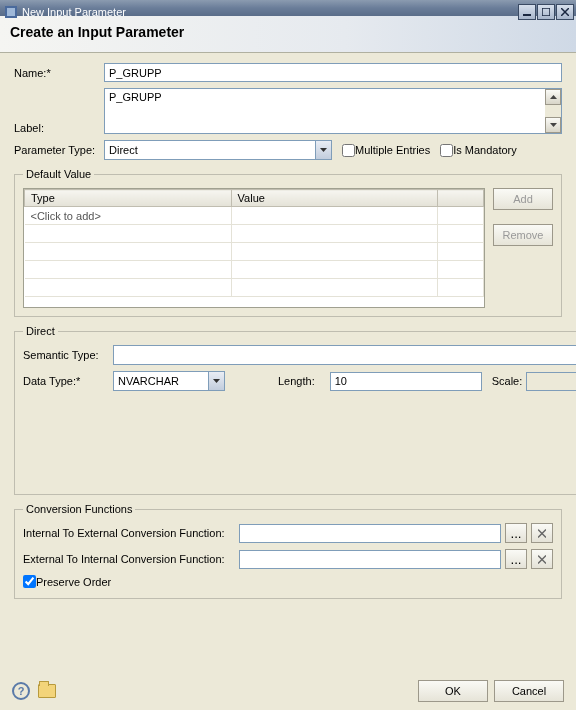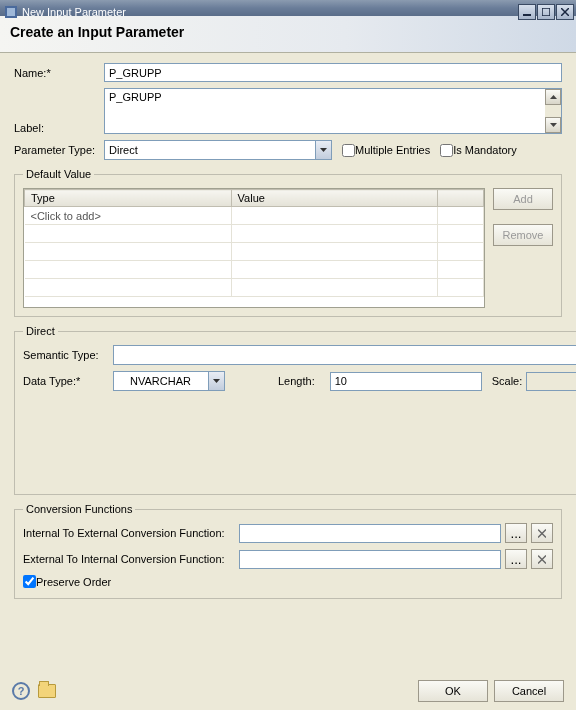--- a/index.html
+++ b/index.html
@@ -318,21 +318,21 @@
     <legend>Direct</legend>
     <div class="row">
       <span class="lbl">Semantic Type:</span>
       <div class="select-wrap" style="flex:1;">
         <span class="val"></span>
 
       </div>
     </div>
     <div class="row">
       <span class="lbl">Data Type:*</span>
-      <div class="select-wrap" style="width:112px;padding-left:12px;">
+      <div class="select-wrap" style="width:112px;">
         <span class="val">NVARCHAR</span>
         <span class="dd-btn">
           <svg width="7" height="4" viewBox="0 0 7 4">
               <polygon points="0,0 7,0 3.5,4" fill="#333"></polygon>
             </svg>
         </span>
       </div>
       <span style="margin:0 15px 0 10px;padding-left:43px;">Length:</span>
       <input class="txt-input" style="flex: 0 0 110px;" type="text" value="10">
       <span style="margin:0 4px 0 10px;">Scale:</span>

